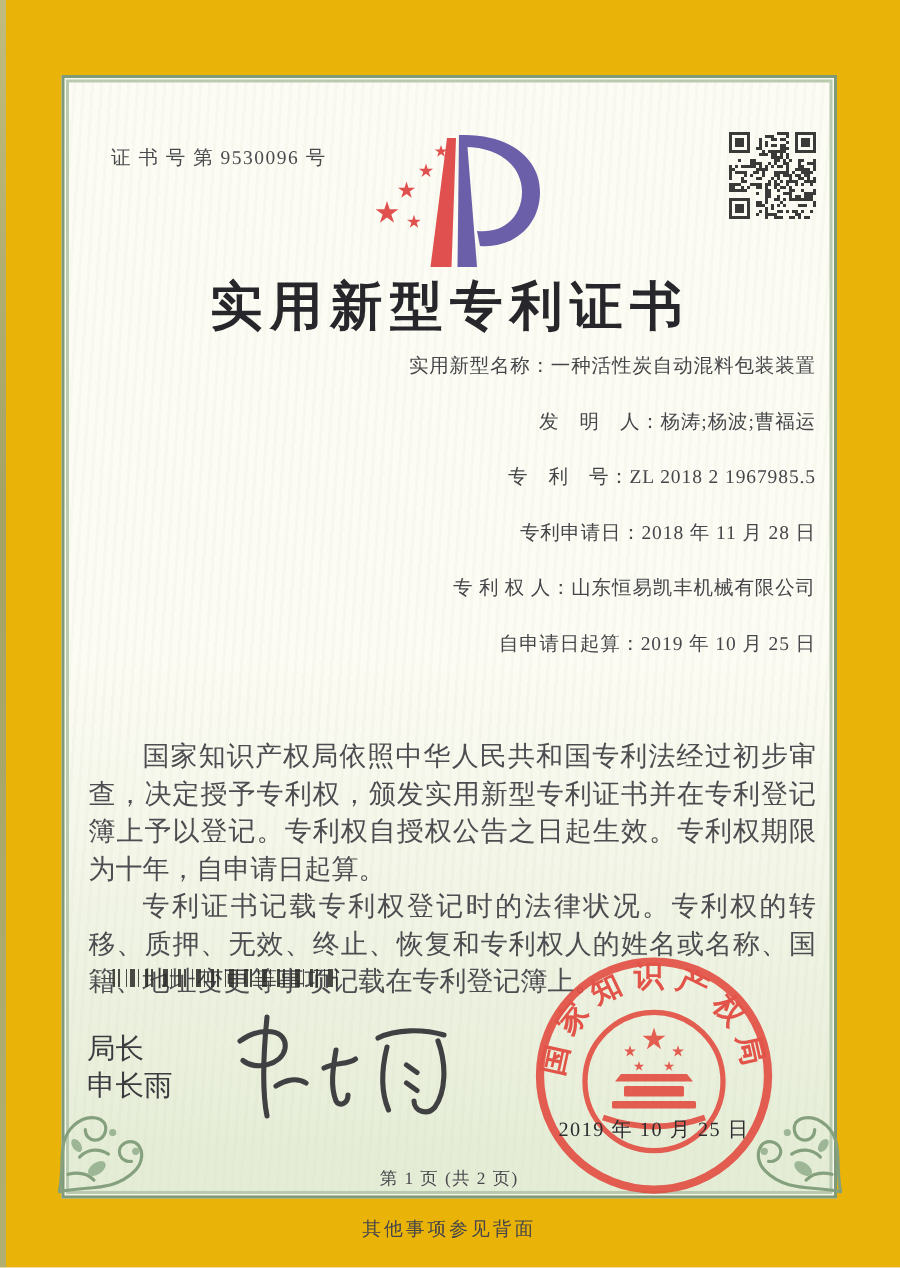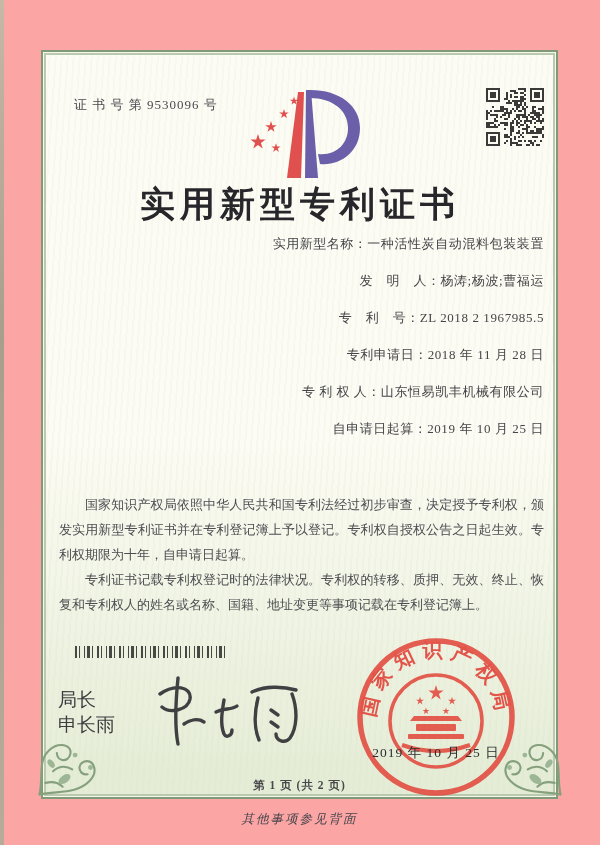--- a/index.html
+++ b/index.html
@@ -1,18 +1,18 @@
 <!DOCTYPE html>
 <html><head>
 <meta charset="utf-8">
 <style>
   html,body{margin:0;padding:0;background:#e8e6da;}
   .page{
     position:relative; width:600px; height:845px; margin:0 auto;
-    background:#fca5a5; overflow:hidden;
+    background:#eab308; overflow:hidden;
     font-family:"Liberation Serif","DejaVu Serif",serif;
     color:#3f3f42;
   }
   .scan-edge{position:absolute;left:0;top:0;width:4px;height:100%;
     background:linear-gradient(180deg,#b3bfa4,#8d9c85 40%,#9fae93);opacity:.75;}
   .frame{
     position:absolute;left:41px;top:50px;width:517px;height:749px;
     border:2px solid #7f9a79; box-sizing:border-box;
     box-shadow:inset 0 0 0 1px #f7f7ec, inset 0 0 0 3px #b9caae;
     background-color:#fdfcf4;
@@ -28,40 +28,40 @@
     font-size:35px;font-weight:bold;letter-spacing:5px;color:#27272b;
   }
   .fields{position:absolute;left:60px;top:234px;width:484px;font-size:13px;text-align:right;}
   .row{height:37px;line-height:20px;white-space:nowrap;}
   .flabel{display:inline-block;width:100px;letter-spacing:.5px;color:#46464a;}
   .fvalue{letter-spacing:.6px;color:#46464a;}
   .grant-row{position:relative;height:26px;line-height:20px;white-space:nowrap;}
   .grant-no{position:absolute;left:255px;top:0;}
   .grant-no .flabel{width:auto;margin-right:4px;}
   .paras{position:absolute;left:59px;top:492px;width:485px;
-    font-size:13px;line-height:25px;text-align:justify;color:#4d4d51;}
+    font-size:18px;line-height:25px;text-align:justify;color:#4d4d51;}
   .paras p{margin:0;text-indent:2em;}
   .barcode{position:absolute;left:75px;top:646px;width:152px;height:12px;
     background:repeating-linear-gradient(90deg,
       #2b2b28 0 2px, transparent 2px 4px,
       #2b2b28 4px 5px, transparent 5px 9px,
       #2b2b28 9px 10px, transparent 10px 12px,
       #2b2b28 12px 15px, transparent 15px 17px,
       #2b2b28 17px 18px, transparent 18px 22px);
     opacity:.85;}
   .signer{position:absolute;left:58px;top:687px;font-size:19px;line-height:25px;
     font-family:"Liberation Sans","DejaVu Sans",sans-serif;color:#3c3c40;}
   .signature{position:absolute;left:140px;top:666px;width:185px;height:90px;}
   .seal{position:absolute;left:352px;top:633px;width:168px;height:168px;opacity:.93;}
   .seal-date{position:absolute;left:352px;top:744px;width:168px;text-align:center;
     font-size:13.5px;font-weight:500;letter-spacing:1px;color:#2d2d30;z-index:5;}
   .page-no{position:absolute;left:41px;width:517px;top:778px;text-align:center;
-    font-size:11.5px;letter-spacing:1px;color:#48484c;font-weight:bold;}
+    font-size:11.5px;letter-spacing:1px;color:#48484c;}
   .back-note{position:absolute;left:41px;width:517px;top:811px;text-align:center;
-    font-size:12.5px;font-style:italic;letter-spacing:2px;color:#45454a;}
+    font-size:12.5px;letter-spacing:2px;color:#45454a;}
   .orn{position:absolute;width:96px;height:96px;z-index:2;}
   .orn-left{left:30px;top:708px;}
   .orn-right{left:474px;top:708px;transform:scaleX(-1);}
 </style>
 </head>
 <body>
 
 <div class="page">
   <div class="scan-edge"></div>
 

